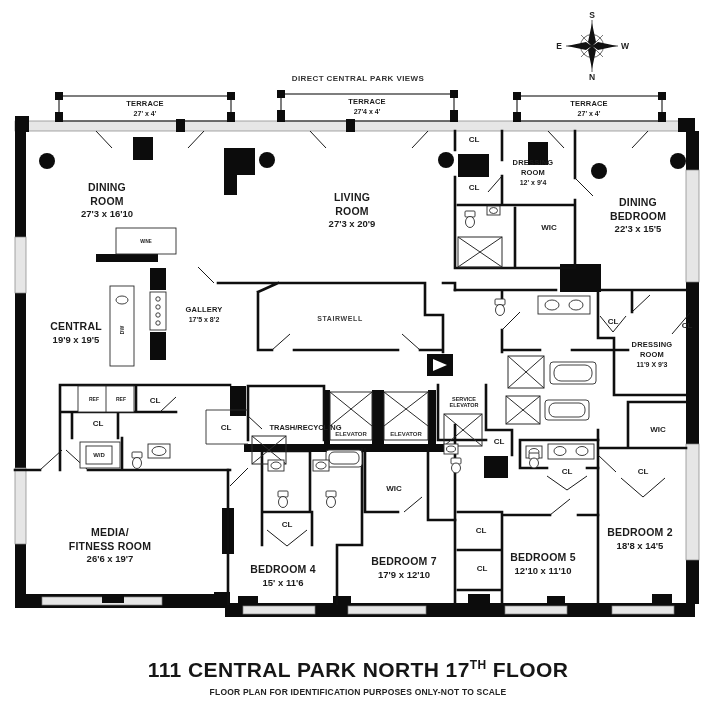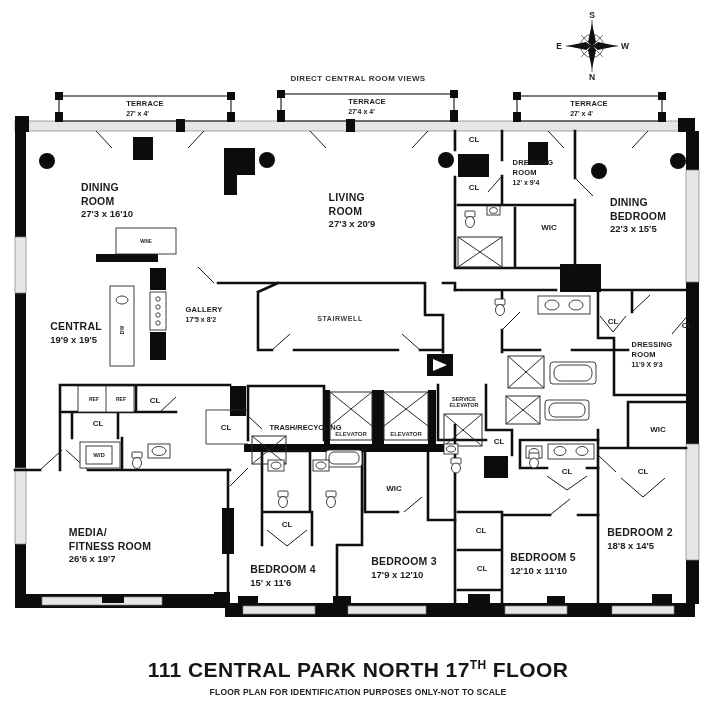--- a/index.html
+++ b/index.html
@@ -1,19 +1,19 @@
 <!DOCTYPE html>
 <html><head>
 <meta charset="utf-8">
 <style>
   html,body{margin:0;padding:0;background:#fff;}
   #plan{position:relative;width:715px;height:712px;background:#fff;
         font-family:"Liberation Sans",sans-serif;overflow:hidden;}
   #plan svg{position:absolute;left:0;top:0;}
-  .lbl{position:absolute;transform:translate(-50%,-50%);text-align:left;
+  .lbl{position:absolute;transform:translate(-50%,-50%);text-align:center;
        color:#1b1b1b;font-weight:bold;white-space:nowrap;line-height:1.3;}
   .lbl span{display:block;}
   .nm{font-size:10.5px;letter-spacing:.2px;}
   .dm{font-size:9.5px;}
   .terr .nm{font-size:7.5px;}
   .terr .dm{font-size:7px;}
   .sm{position:absolute;transform:translate(-50%,-50%);font-size:8px;color:#222;
       font-weight:600;white-space:nowrap;}
   .tiny{position:absolute;transform:translate(-50%,-50%);font-size:5px;color:#222;
       font-weight:bold;white-space:nowrap;}
@@ -265,21 +265,21 @@
 
   <g>
     <path d="M592,20V72 M566,46H618" stroke="#444" stroke-width="0.9"></path>
     <path d="M581,35L603,57 M603,35L581,57" stroke="#555" stroke-width="0.8"></path>
     <circle cx="592" cy="46" r="11.5" fill="none" stroke="#666" stroke-width="1"></circle>
     <path d="M592,23L596,42L592,46L588,42Z M592,69L596,50L592,46L588,50Z
              M567,46L586,42L592,46L586,50Z M617,46L598,42L592,46L598,50Z" fill="#111"></path>
   </g>
 </svg>
 
-<div class="banner" style="left:358px;top:78px">DIRECT CENTRAL ROOM VIEWS</div>
+<div class="banner" style="left:358px;top:78px">DIRECT CENTRAL PARK VIEWS</div>
 
 <div class="cletter" style="left:592px;top:15px">S</div>
 <div class="cletter" style="left:559px;top:46px">E</div>
 <div class="cletter" style="left:625px;top:46px">W</div>
 <div class="cletter" style="left:592px;top:77px">N</div>
 
 <div class="lbl terr" style="left:145px;top:108px">
   <span class="nm">TERRACE</span>
       <span class="dm">27' x 4'</span>
     </div>
@@ -336,21 +336,21 @@
 <div class="sm elev" style="left:406px;top:434px">ELEVATOR</div>
 <div class="lbl serv" style="left:464px;top:402px;font-weight:600">
   <span>SERVICE</span>
       <span>ELEVATOR</span>
     </div>
 <div class="lbl" style="left:283px;top:576px">
   <span class="nm">BEDROOM 4</span>
       <span class="dm">15' x 11'6</span>
     </div>
 <div class="lbl" style="left:404px;top:568px">
-  <span class="nm">BEDROOM 3</span>
+  <span class="nm">BEDROOM 7</span>
       <span class="dm">17'9 x 12'10</span>
     </div>
 <div class="lbl" style="left:543px;top:564px">
   <span class="nm">BEDROOM 5</span>
       <span class="dm">12'10 x 11'10</span>
     </div>
 <div class="lbl" style="left:640px;top:539px">
   <span class="nm">BEDROOM 2</span>
       <span class="dm">18'8 x 14'5</span>
     </div>

